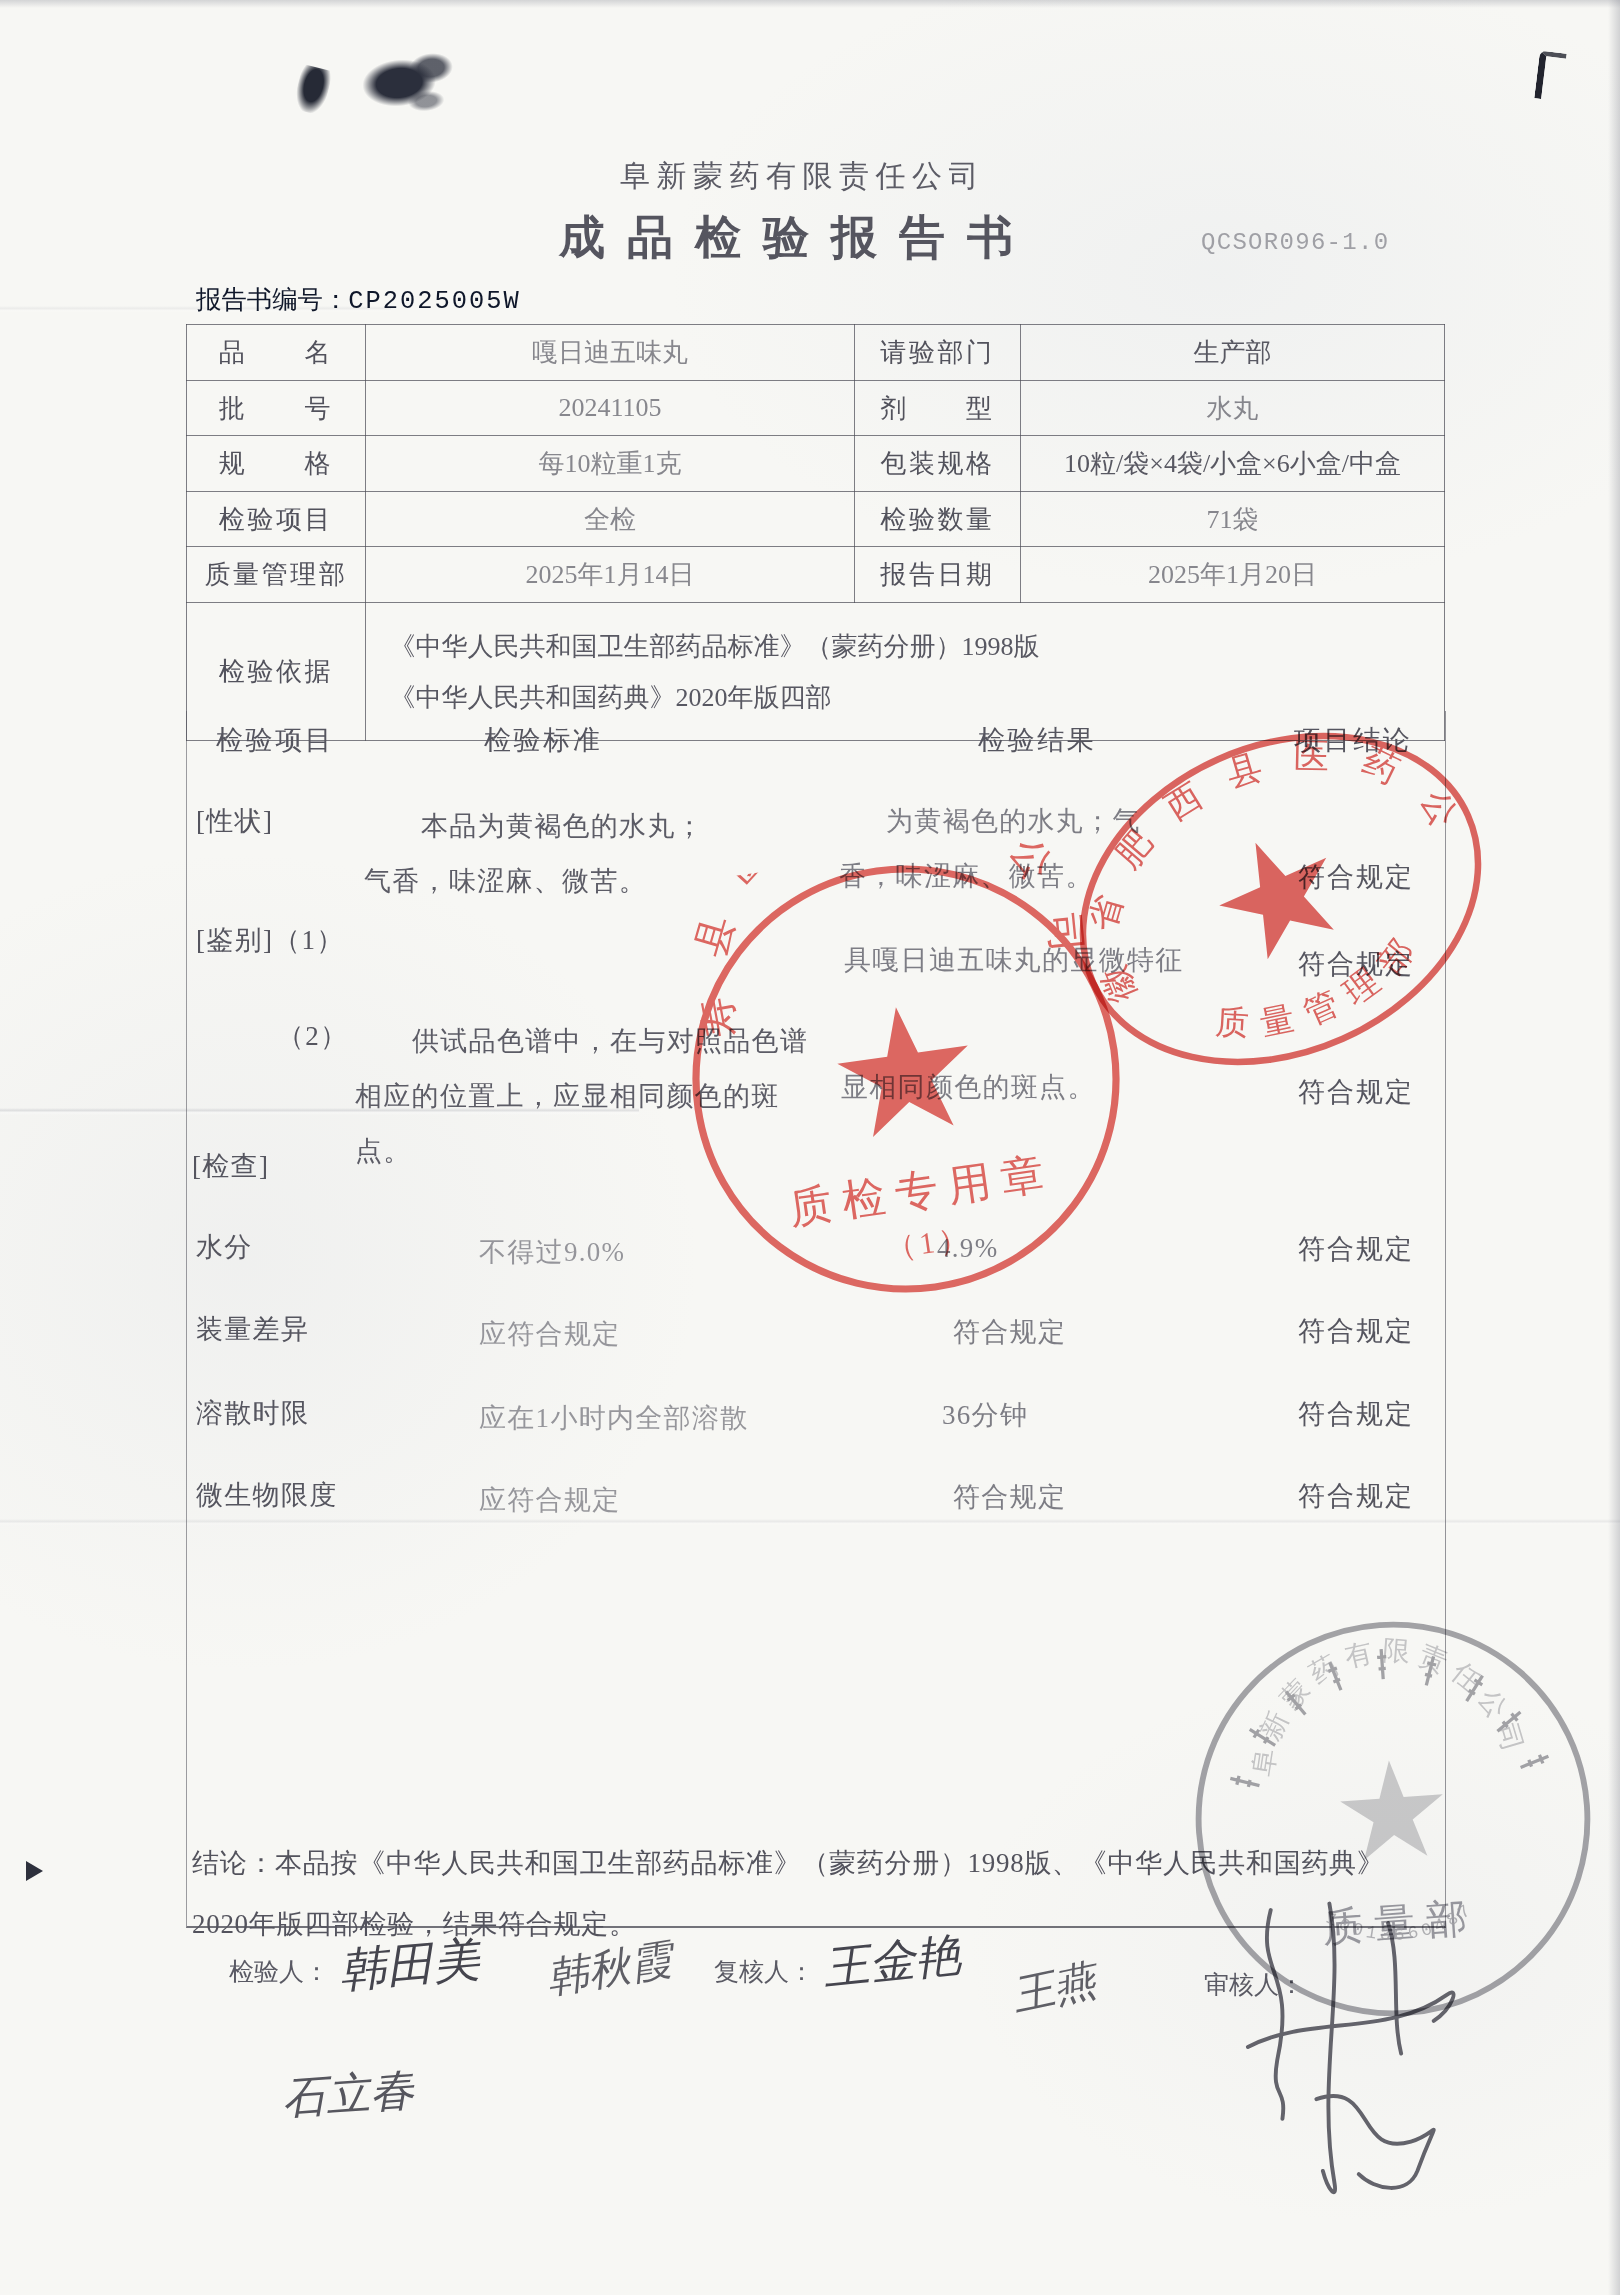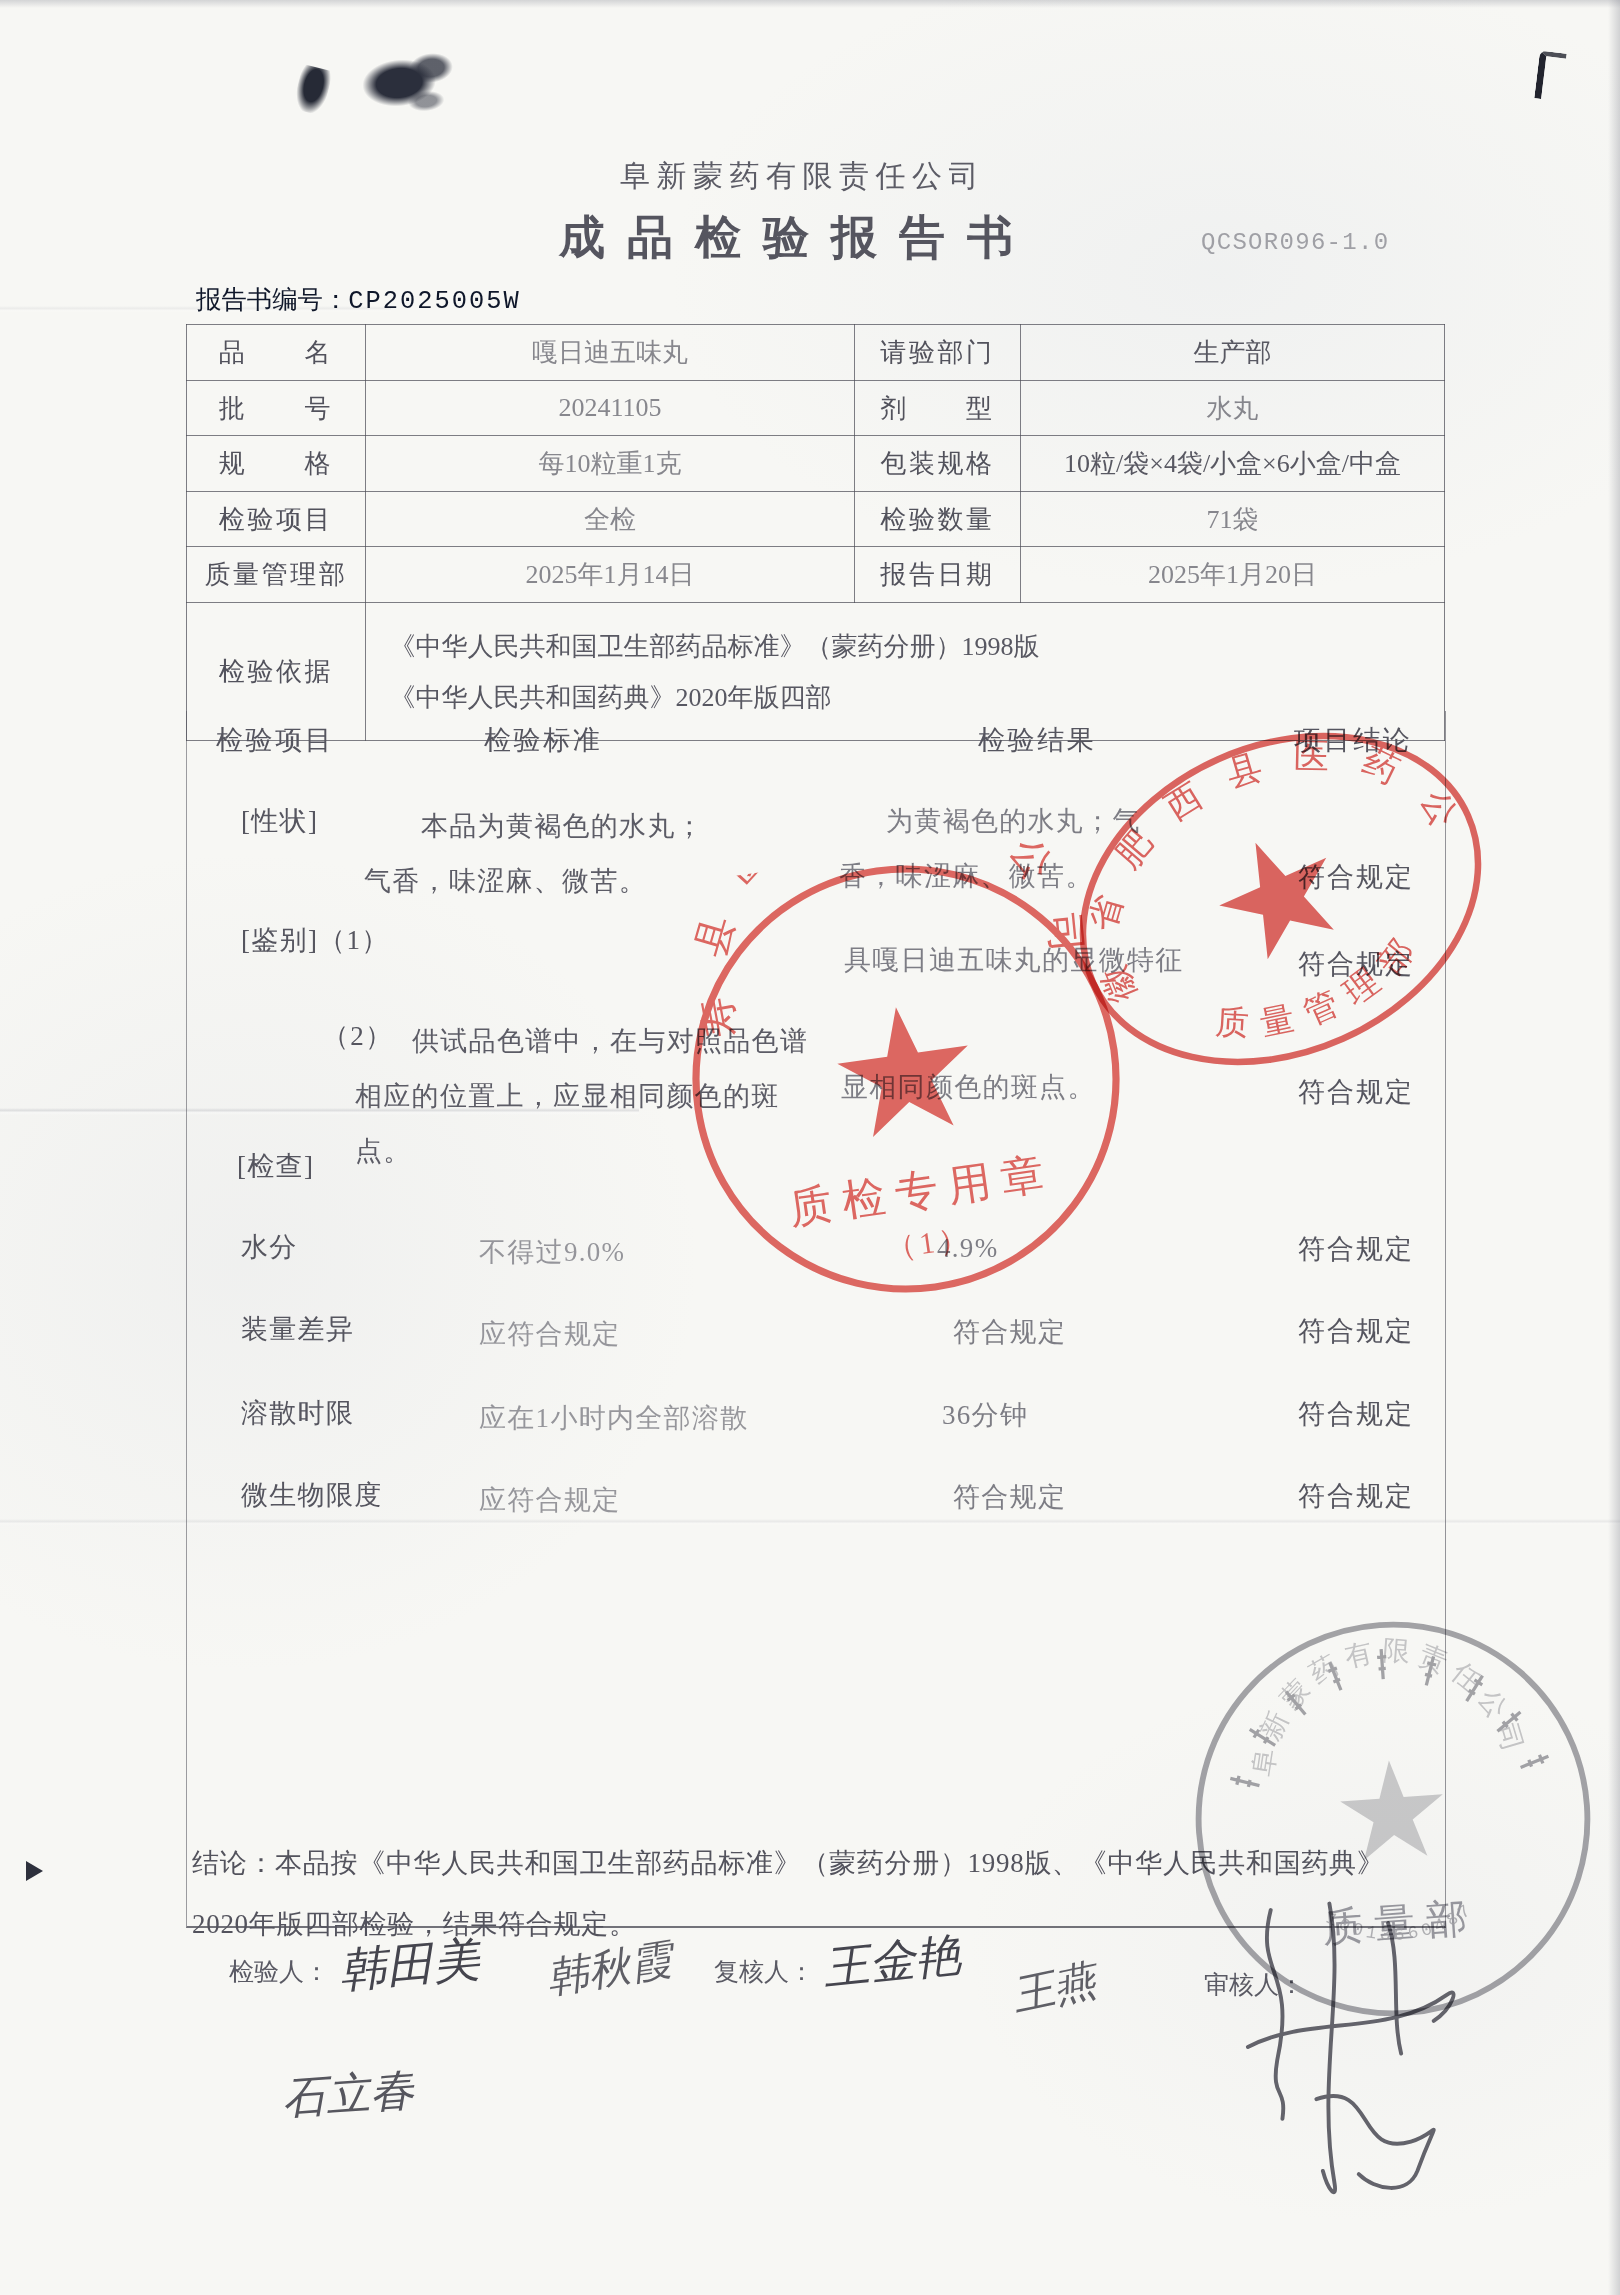--- a/index.html
+++ b/index.html
@@ -40,21 +40,21 @@
   table.info-table td.basis div{line-height:51px;}
   .valfade{opacity:.7;}
 
   
   .results-box{
     border-left:1.3px solid rgba(80,80,90,.55);
     border-right:1.3px solid rgba(80,80,90,.6);
     border-bottom:2px solid rgba(70,70,80,.75);
   }
   .rhead{font-size:27px;letter-spacing:2.6px;color:#55555f;}
-  .ritem{font-size:27px;letter-spacing:1.3px;color:#55555f;margin-left:45px;}
+  .ritem{font-size:27px;letter-spacing:1.3px;color:#55555f;}
   .rtext{font-size:27px;line-height:55px;letter-spacing:1.3px;color:#5c5c66;}
   .rconc{font-size:27px;letter-spacing:2px;color:#55555f;}
   .concl-par{font-size:27px;line-height:61px;letter-spacing:0.7px;color:#53535d;}
 
   
   .sig-label{font-size:25px;color:#5a5a64;}
   .hand{font-family:"DejaVu Serif","Liberation Serif",serif;font-style:italic;color:#45454e;}
 
   
   svg.stamp{position:absolute;mix-blend-mode:multiply;}

